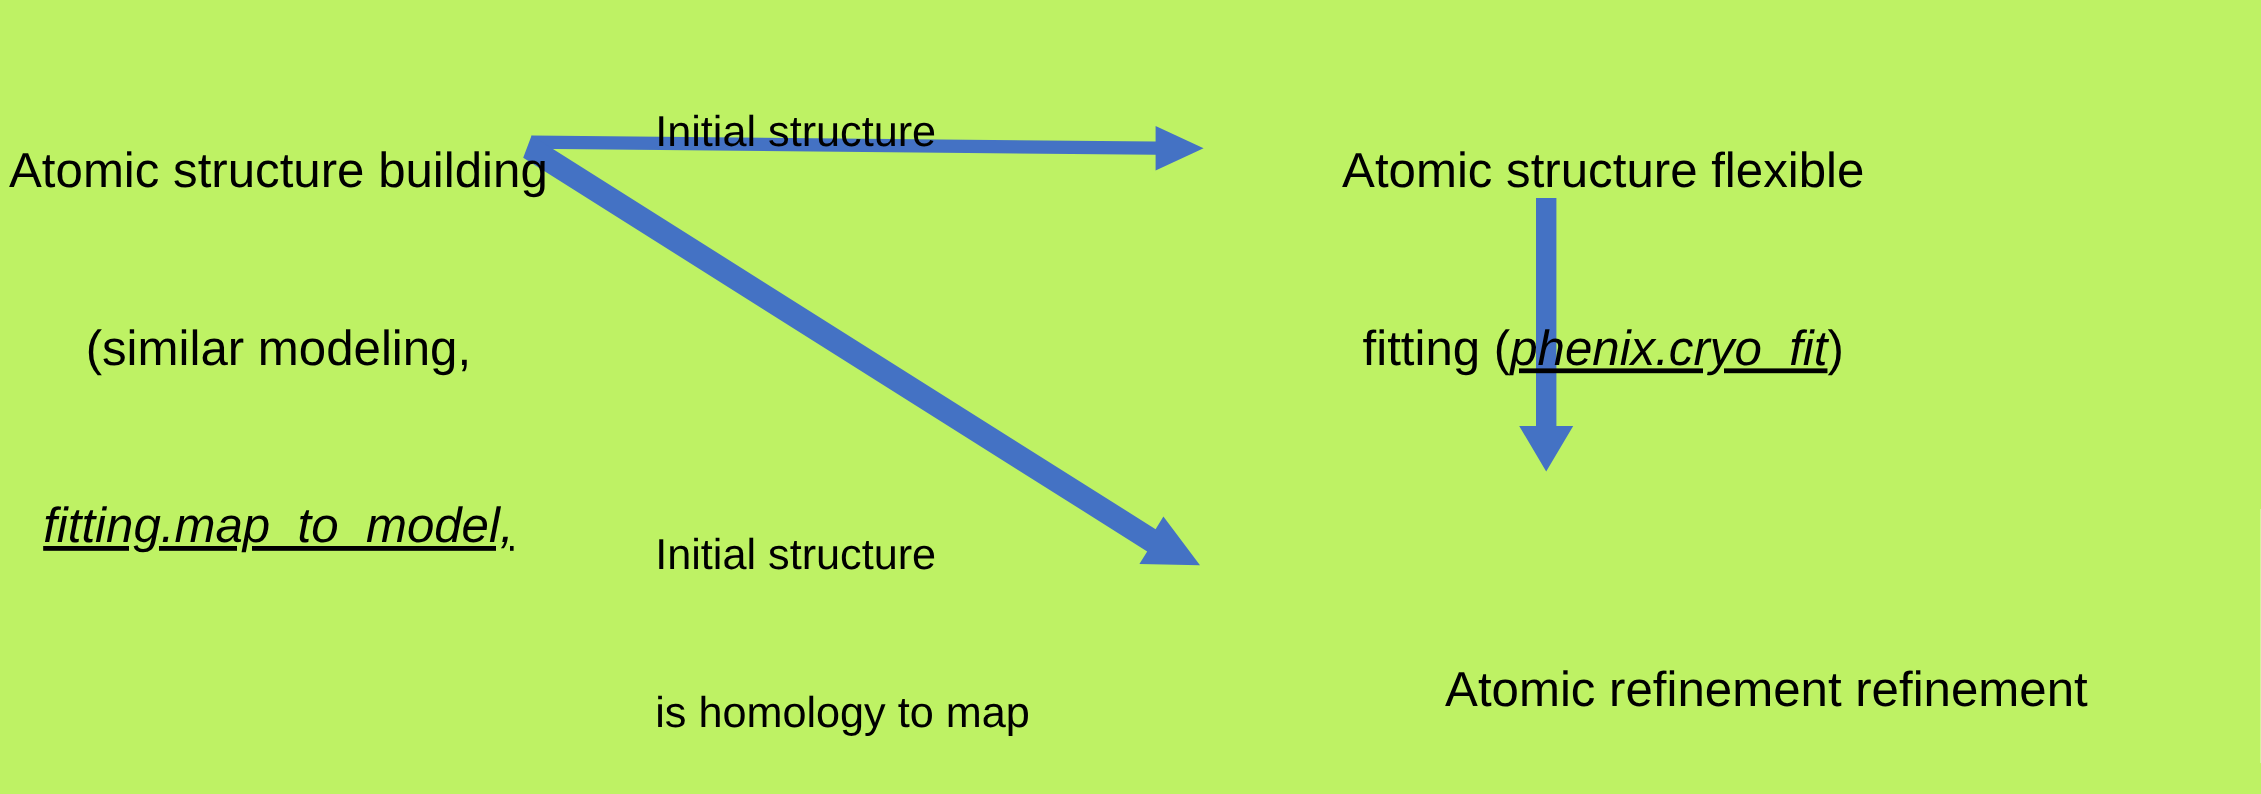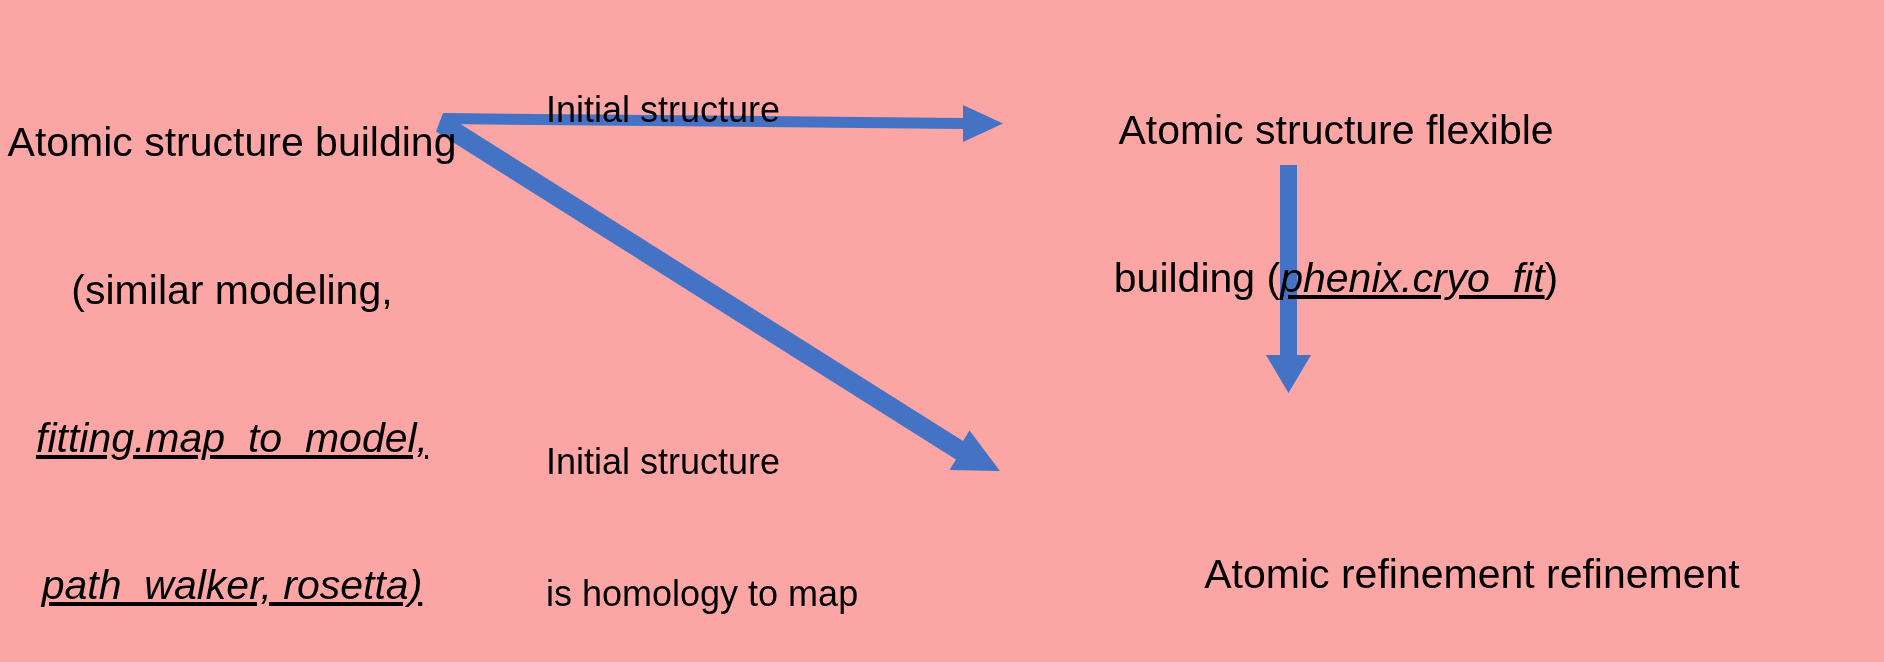--- a/index.html
+++ b/index.html
@@ -8,21 +8,21 @@
     background: #ffffff;
   }
   body {
     font-family: "Liberation Sans", sans-serif;
     color: #000000;
   }
   #canvas {
     position: relative;
     width: 1884px;
     height: 662px;
-    background: #fca5a5;
+    background: #bef264;
     overflow: hidden;
   }
   .node {
     position: absolute;
     line-height: 1.20;
     font-size: 41px;
     color: #000000;
     white-space: pre;
   }
   .node .ln {
@@ -45,21 +45,21 @@
 
   
   #node-building {
     left: 6px;
     top: 20px;
     width: 452px;
     text-align: center;
   }
   #node-flexible-fitting {
     left: 1086px;
-    top: 8px;
+    top: 20px;
     width: 500px;
     text-align: center;
   }
   #node-refinement {
     left: 1060px;
     top: 452px;
     width: 824px;
     text-align: center;
   }
   #label-different {
@@ -102,35 +102,34 @@
 
     <g>
       <path d="M 1280 165 L 1297 165 L 1297 355 L 1311 355 L 1288.5 393 L 1266 355 L 1280 355 Z" fill="#4472C4"></path>
     </g>
   </svg>
 
   <div class="node" id="node-building">
     <span class="ln">Atomic structure building</span>
     <span class="ln">(similar modeling,</span>
     <span class="ln mono-ital">fitting.map_to_model,</span>
-    <span class="ln"><i class="mono-ital">path_walker, rosetta)</i></span>
   </div>
 
   <div class="edge-label" id="label-different">
     <span class="ln">Initial structure</span>
   </div>
 
   <div class="edge-label" id="label-similar">
     <span class="ln">Initial structure</span>
     <span class="ln">is homology to map</span>
   </div>
 
   <div class="node" id="node-flexible-fitting">
     <span class="ln">Atomic structure flexible</span>
-    <span class="ln"><span>building (</span><i class="mono-ital">phenix.cryo_fit</i><span>)</span></span>
+    <span class="ln"><span>fitting (</span><i class="mono-ital">phenix.cryo_fit</i><span>)</span></span>
   </div>
 
   <div class="node" id="node-refinement">
     <span class="ln">Atomic refinement refinement</span>
     
   </div>
 
 </div>
 
 </body></html>

